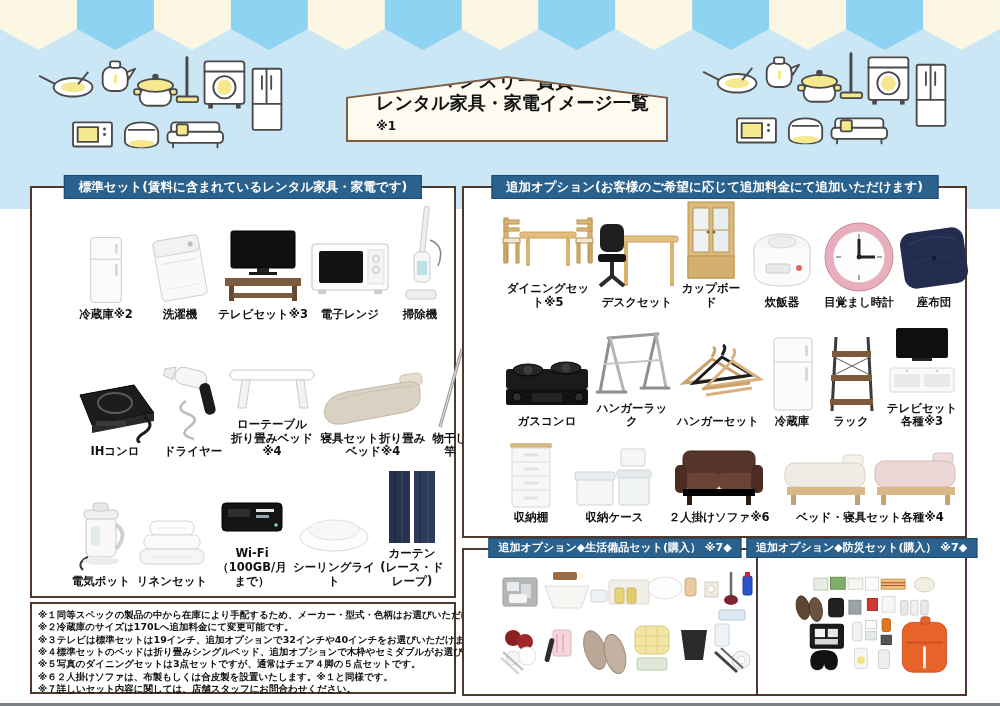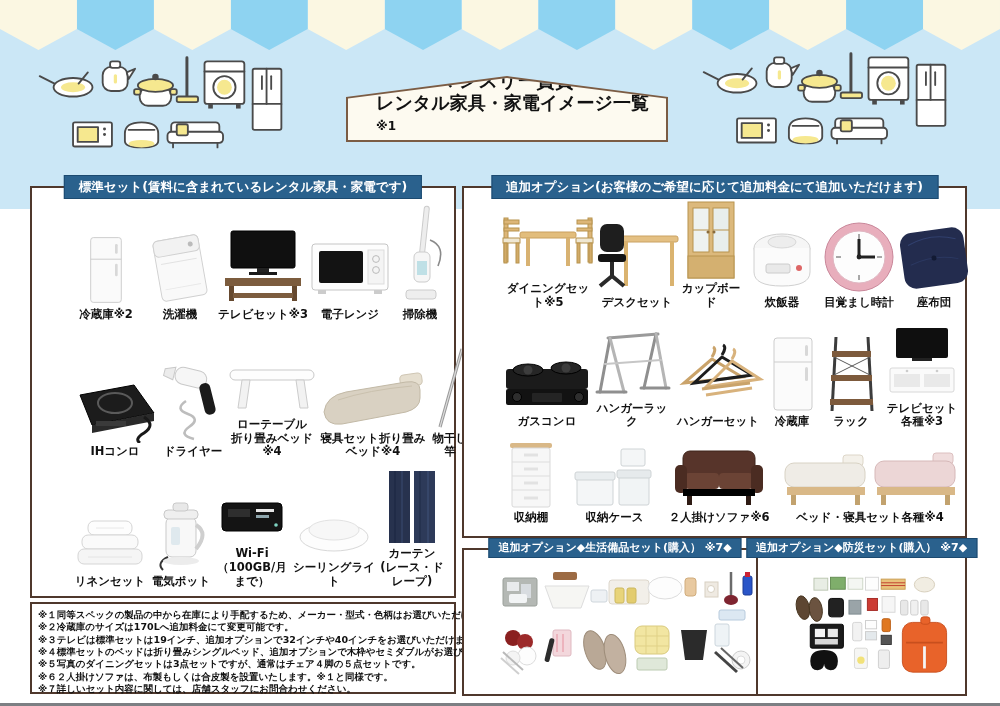--- a/index.html
+++ b/index.html
@@ -333,43 +333,43 @@
               <line x1="34" y1="3" x2="12" y2="81" stroke="#dedede" stroke-width="1.1"></line>
             </svg>
         </div>
         <div class="plabel"><span>物干し竿</span></div>
       </div>
     </div>
 
     <div class="grid-row r3">
       <div class="cell">
         <div class="photo" style="height:76px">
-          <svg width="80" height="66" viewBox="0 0 80 66" preserveAspectRatio="xMidYMax meet">
-              <rect x="18" y="14" width="44" height="14" rx="6" fill="#fdfdfd" stroke="#d5d5d5"></rect>
-              <line x1="26" y1="21" x2="54" y2="21" stroke="#e8e8e8"></line>
-              <rect x="12" y="28" width="56" height="14" rx="6" fill="#fafafa" stroke="#d5d5d5"></rect>
-              <rect x="8" y="42" width="64" height="15" rx="6" fill="#f5f5f5" stroke="#d5d5d5"></rect>
-              <line x1="18" y1="50" x2="62" y2="50" stroke="#e4e4e4"></line>
-            </svg>
-        </div>
-        <div class="plabel"><span>リネンセット</span></div>
-      </div>
-      <div class="cell">
-        <div class="photo" style="height:76px">
           <svg width="62" height="76" viewBox="0 0 62 76" preserveAspectRatio="xMidYMax meet">
               <rect x="16" y="20" width="30" height="40" rx="6" fill="#f8f8f8" stroke="#c9c9c9"></rect>
               <rect x="14" y="13" width="34" height="9" rx="4" fill="#efefef" stroke="#c9c9c9"></rect>
               <rect x="23" y="6" width="15" height="8" rx="3" fill="#e8e8e8" stroke="#c9c9c9"></rect>
               <path d="M46 28 q13 8 0 24" fill="none" stroke="#cfcfcf" stroke-width="4"></path>
               <rect x="21" y="30" width="9" height="18" rx="2" fill="#dfe9ee"></rect>
               <path d="M18 60 q-12 6 -5 13" stroke="#333" fill="none" stroke-width="2"></path>
               <ellipse cx="31" cy="64" rx="18" ry="4" fill="#ececec"></ellipse>
             </svg>
         </div>
         <div class="plabel"><span>電気ポット</span></div>
+      </div>
+      <div class="cell">
+        <div class="photo" style="height:76px">
+          <svg width="80" height="66" viewBox="0 0 80 66" preserveAspectRatio="xMidYMax meet">
+              <rect x="18" y="14" width="44" height="14" rx="6" fill="#fdfdfd" stroke="#d5d5d5"></rect>
+              <line x1="26" y1="21" x2="54" y2="21" stroke="#e8e8e8"></line>
+              <rect x="12" y="28" width="56" height="14" rx="6" fill="#fafafa" stroke="#d5d5d5"></rect>
+              <rect x="8" y="42" width="64" height="15" rx="6" fill="#f5f5f5" stroke="#d5d5d5"></rect>
+              <line x1="18" y1="50" x2="62" y2="50" stroke="#e4e4e4"></line>
+            </svg>
+        </div>
+        <div class="plabel"><span>リネンセット</span></div>
       </div>
       <div class="cell">
         <div class="photo" style="height:76px">
           <svg width="80" height="58" viewBox="0 0 80 58" preserveAspectRatio="xMidYMax meet">
               <rect x="10" y="16" width="60" height="28" rx="4" fill="#141414" stroke="#000"></rect>
               <rect x="16" y="22" width="22" height="8" fill="#2e2e2e"></rect>
               <rect x="44" y="22" width="18" height="3" fill="#e6e6e6"></rect>
               <rect x="44" y="28" width="13" height="3" fill="#8fa6ad"></rect>
               <circle cx="64" cy="38" r="1.8" fill="#7fd4c2"></circle>
             </svg>

